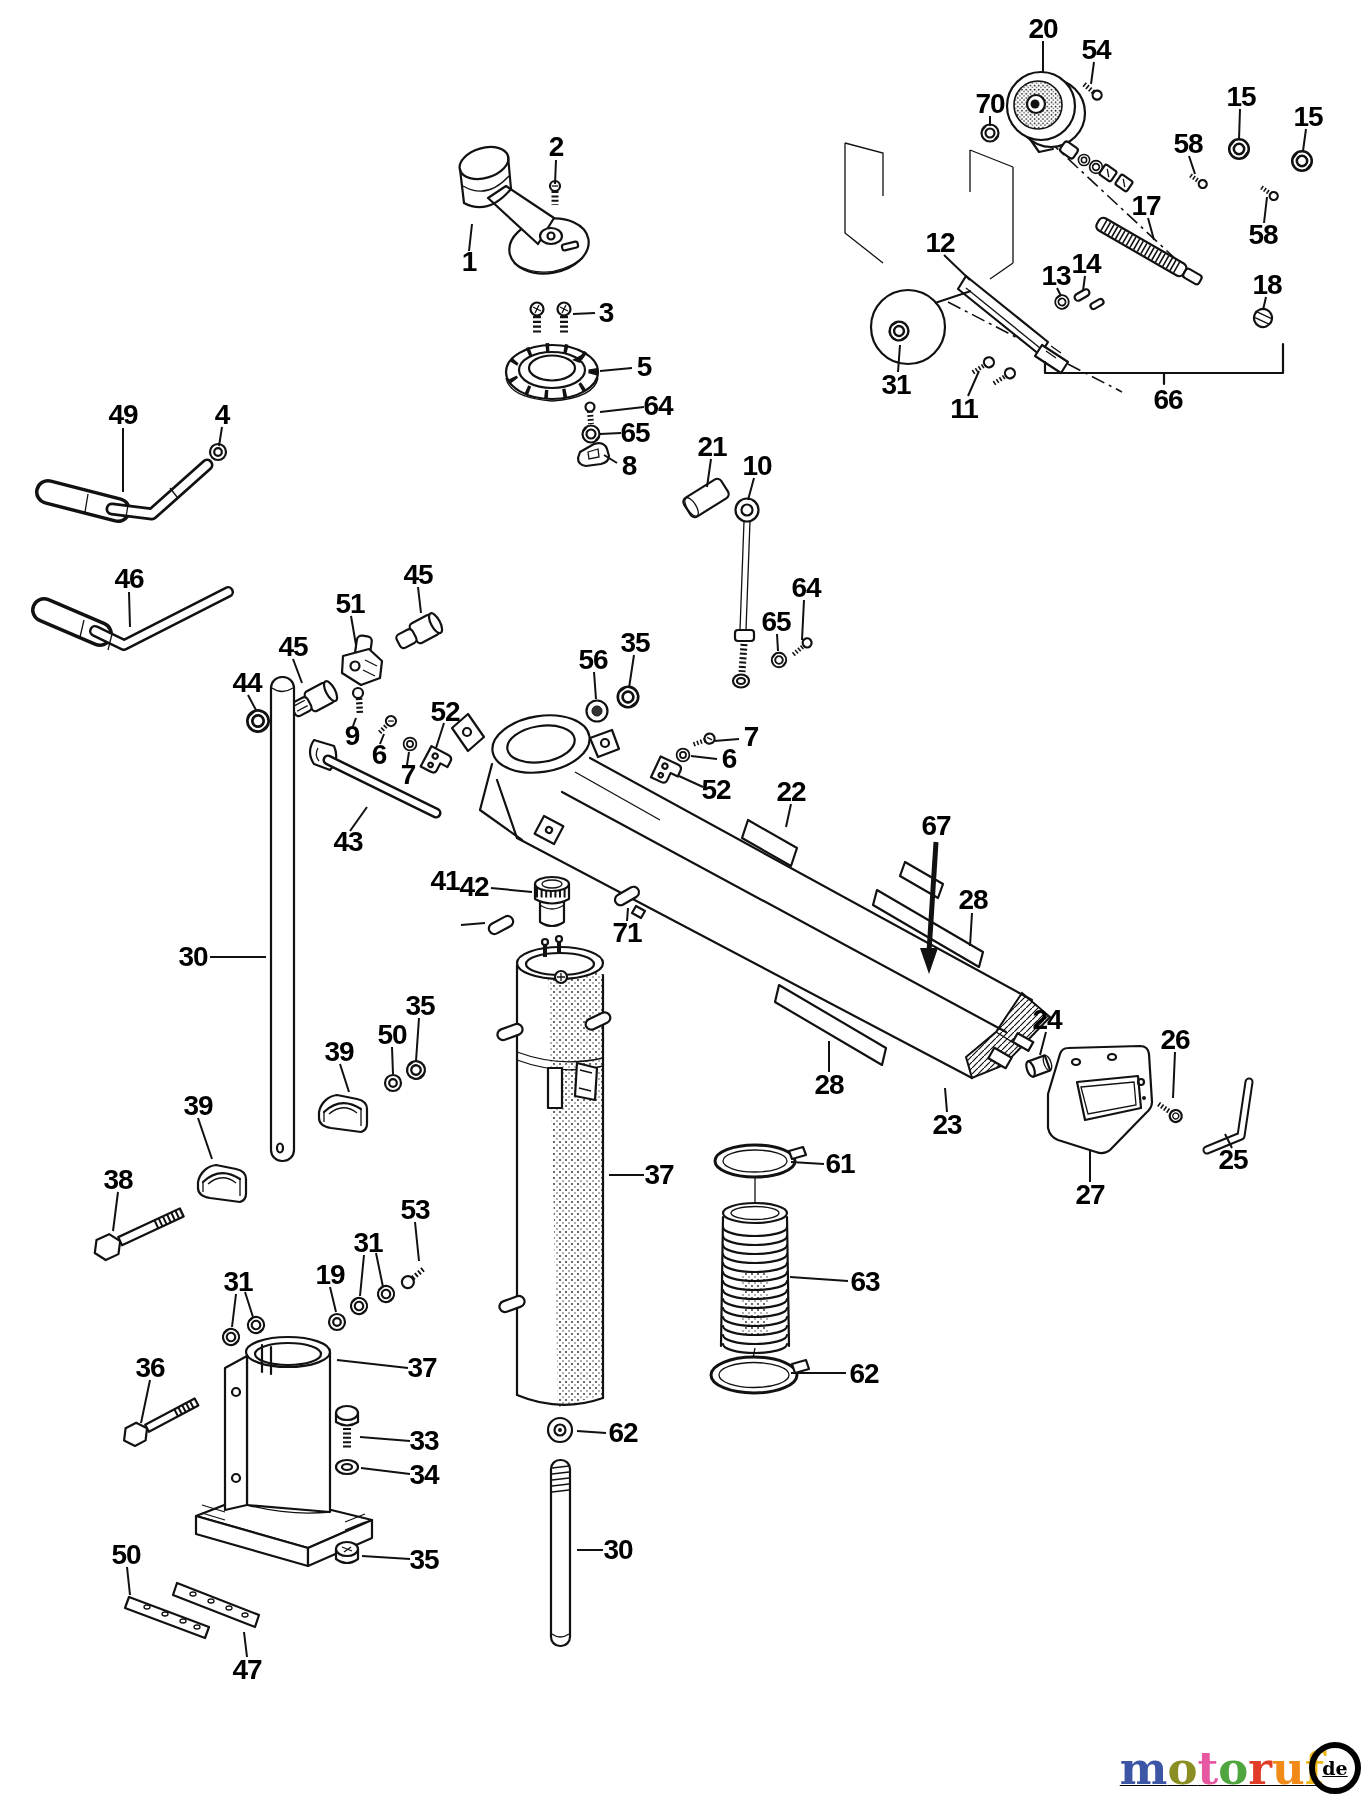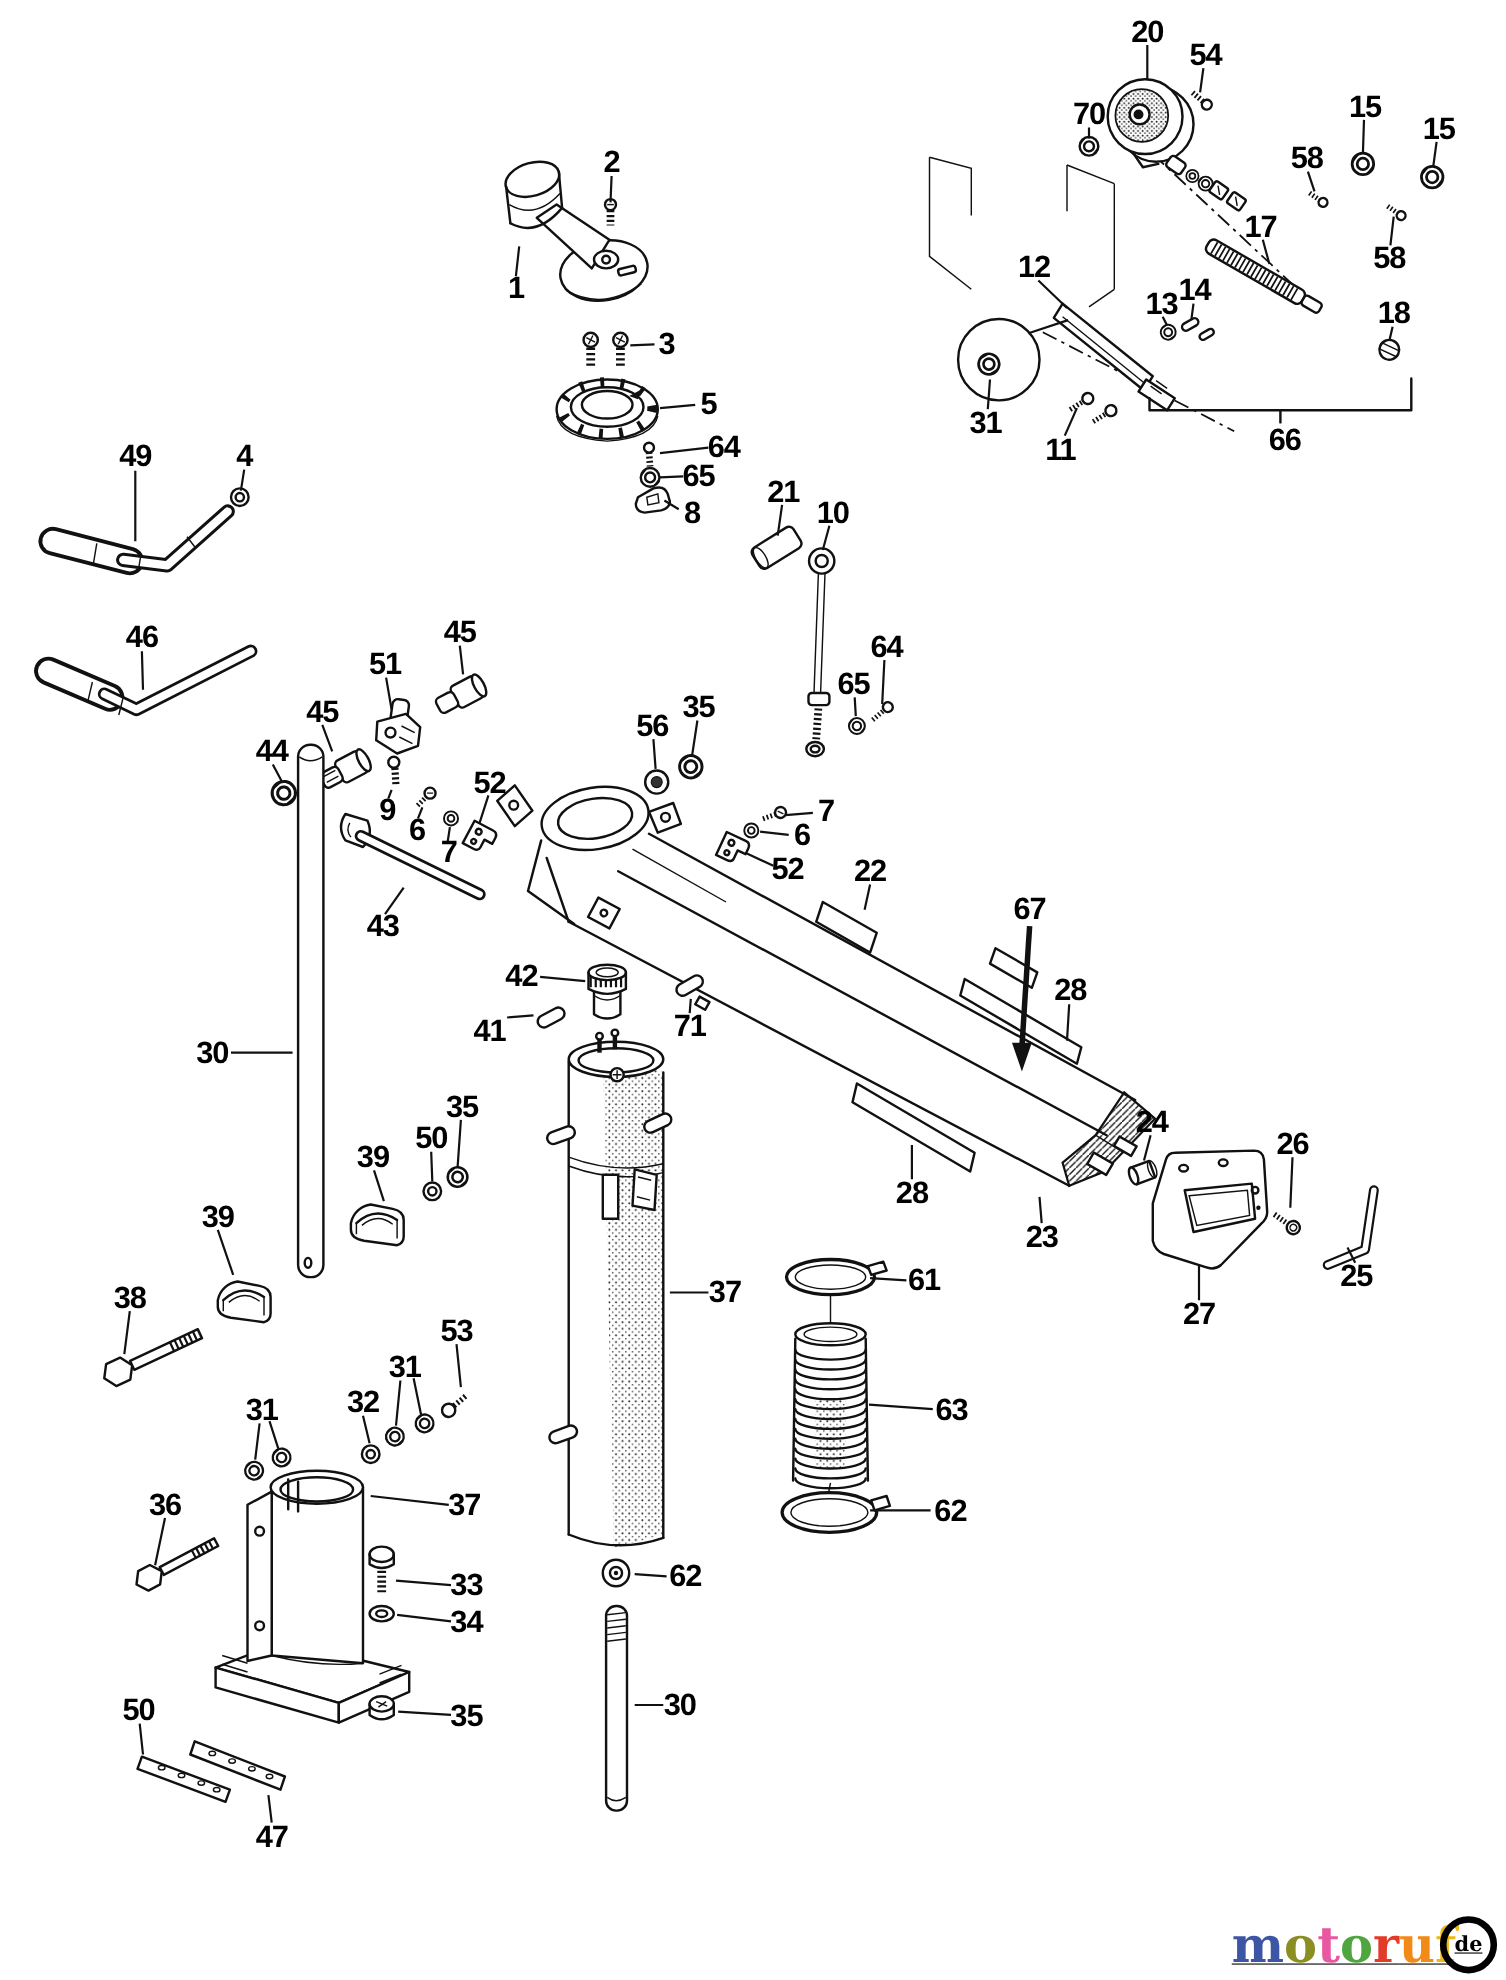--- a/index.html
+++ b/index.html
@@ -540,42 +540,42 @@
       <div class="callout" style="left: 408px; top: 775px;">7</div>
       <div class="callout" style="left: 445px; top: 712px;">52</div>
       <div class="callout" style="left: 751px; top: 737px;">7</div>
       <div class="callout" style="left: 729px; top: 759px;">6</div>
       <div class="callout" style="left: 716px; top: 790px;">52</div>
       <div class="callout" style="left: 791px; top: 792px;">22</div>
       <div class="callout" style="left: 936px; top: 826px;">67</div>
       <div class="callout" style="left: 973px; top: 900px;">28</div>
       <div class="callout" style="left: 348px; top: 842px;">43</div>
       <div class="callout" style="left: 474px; top: 887px;">42</div>
-      <div class="callout" style="left: 445px; top: 937px;">41</div>
+      <div class="callout" style="left: 445px; top: 881px;">41</div>
       <div class="callout" style="left: 627px; top: 933px;">71</div>
       <div class="callout" style="left: 193px; top: 957px;">30</div>
       <div class="callout" style="left: 339px; top: 1052px;">39</div>
       <div class="callout" style="left: 420px; top: 1006px;">35</div>
       <div class="callout" style="left: 392px; top: 1035px;">50</div>
       <div class="callout" style="left: 829px; top: 1085px;">28</div>
       <div class="callout" style="left: 947px; top: 1125px;">23</div>
       <div class="callout" style="left: 1047px; top: 1020px;">24</div>
       <div class="callout" style="left: 1175px; top: 1040px;">26</div>
       <div class="callout" style="left: 1233px; top: 1160px;">25</div>
       <div class="callout" style="left: 1090px; top: 1195px;">27</div>
       <div class="callout" style="left: 659px; top: 1175px;">37</div>
       <div class="callout" style="left: 840px; top: 1164px;">61</div>
       <div class="callout" style="left: 865px; top: 1282px;">63</div>
       <div class="callout" style="left: 864px; top: 1374px;">62</div>
       <div class="callout" style="left: 198px; top: 1106px;">39</div>
       <div class="callout" style="left: 118px; top: 1180px;">38</div>
       <div class="callout" style="left: 623px; top: 1433px;">62</div>
       <div class="callout" style="left: 618px; top: 1550px;">30</div>
       <div class="callout" style="left: 238px; top: 1282px;">31</div>
-      <div class="callout" style="left: 330px; top: 1275px;">32</div>
+      <div class="callout" style="left: 330px; top: 1275px;">19</div>
       <div class="callout" style="left: 368px; top: 1243px;">31</div>
       <div class="callout" style="left: 415px; top: 1210px;">53</div>
       <div class="callout" style="left: 150px; top: 1368px;">36</div>
       <div class="callout" style="left: 422px; top: 1368px;">37</div>
       <div class="callout" style="left: 424px; top: 1441px;">33</div>
       <div class="callout" style="left: 424px; top: 1475px;">34</div>
       <div class="callout" style="left: 424px; top: 1560px;">35</div>
       <div class="callout" style="left: 126px; top: 1555px;">50</div>
       <div class="callout" style="left: 247px; top: 1670px;">47</div>
     </div>

